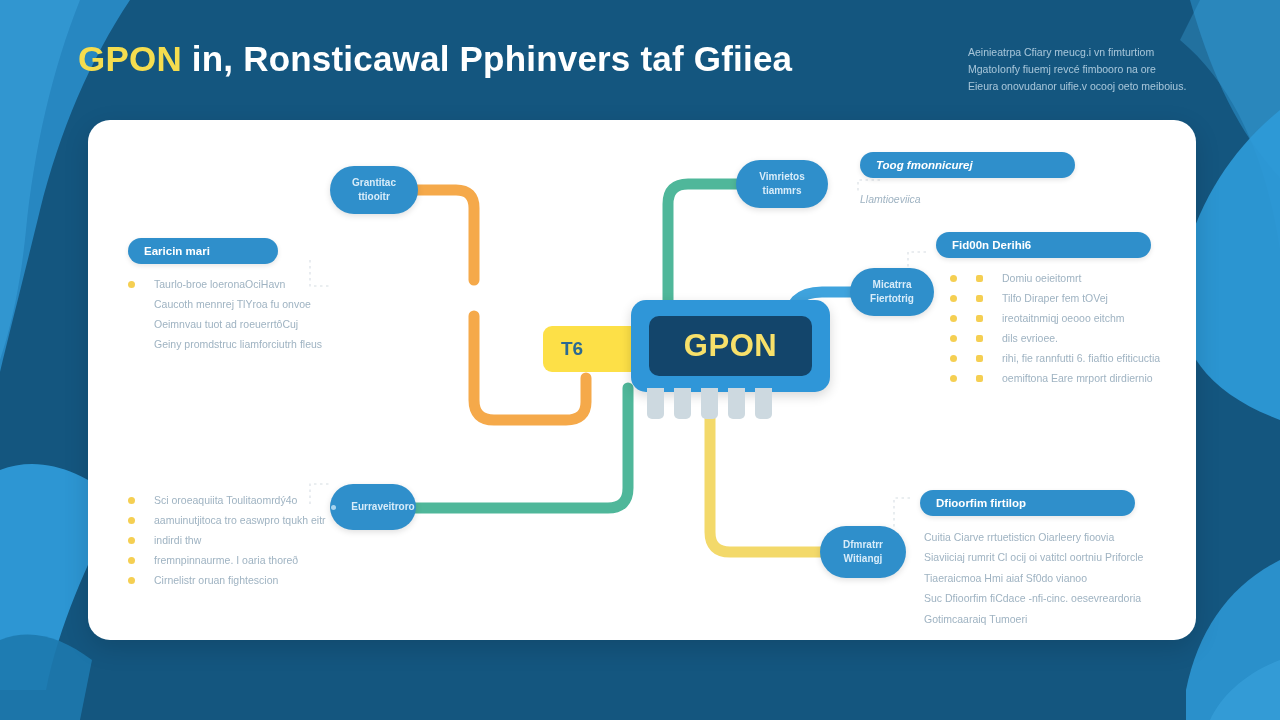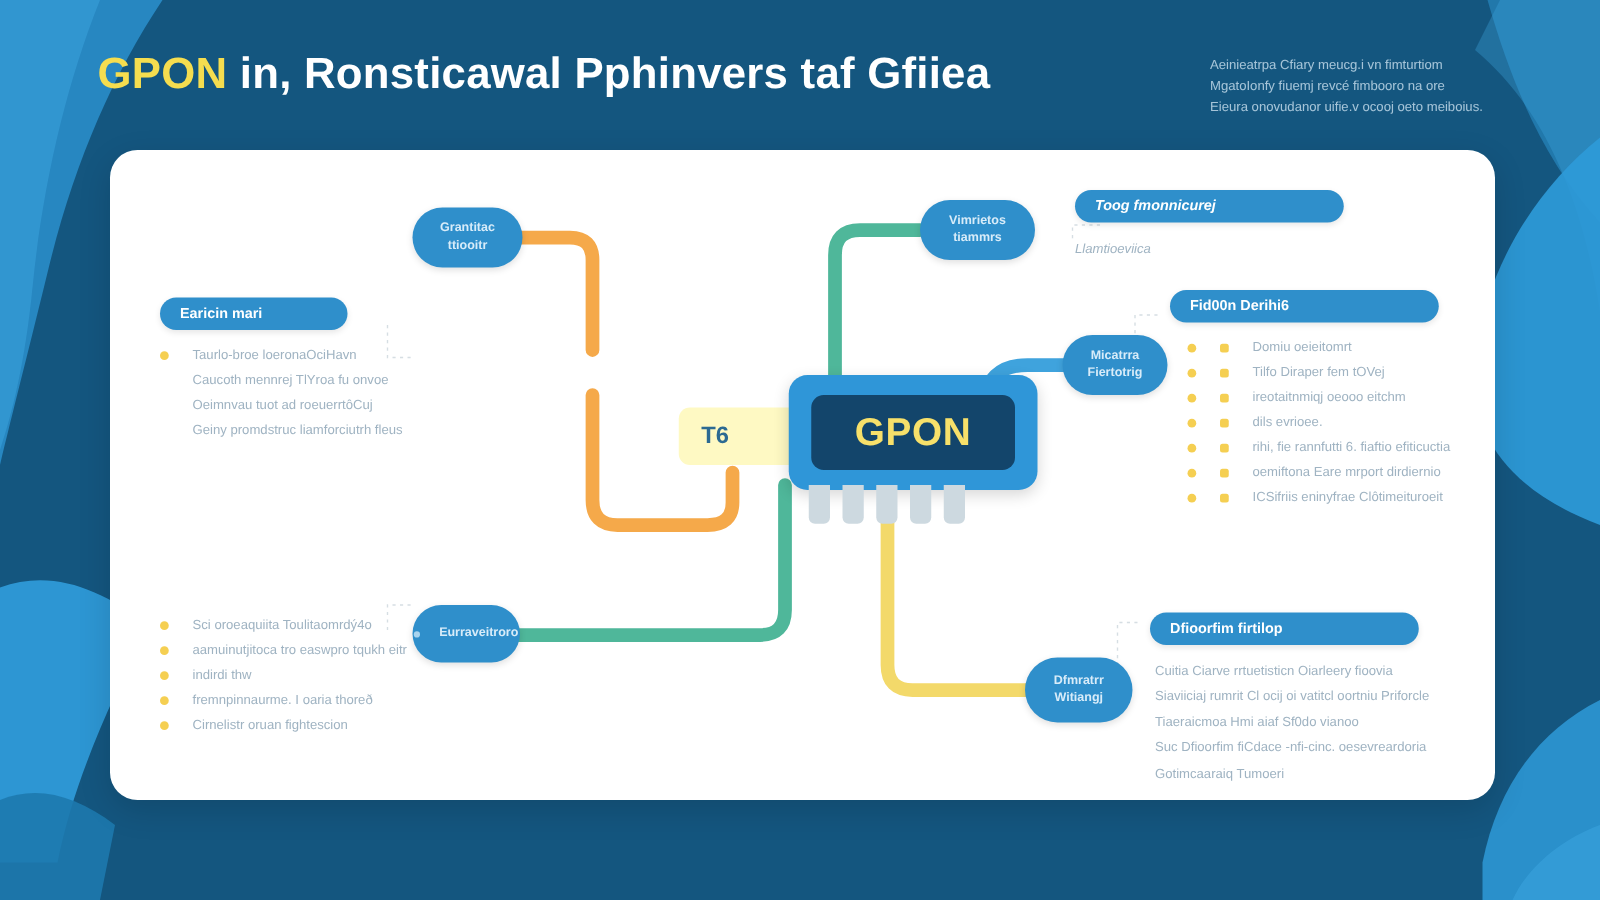--- a/index.html
+++ b/index.html
@@ -124,21 +124,21 @@
     width: 5px; height: 5px; border-radius: 50%;
     background: #a9d4ee; flex: 0 0 auto;
   }
 
   
   .device { position: absolute; left: 455px; top: 180px; z-index: 6; }
   .dev-tab {
     position: absolute;
     left: 0; top: 26px;
     width: 110px; height: 46px;
-    background: #fef9c3;
+    background: #fde047;
     border-radius: 9px;
     display: flex; align-items: center;
     padding-left: 18px;
     color: #2c6a92;
     font-size: 19px;
     font-weight: bold;
   }
   .dev-body {
     position: absolute;
     left: 88px; top: 0;
@@ -280,25 +280,20 @@
         <div class="card-line">
           <span class="dot"></span>
           <span class="dot sq"></span>
           <span class="txt">rihi, fie rannfutti 6. fiaftio efiticuctia</span>
         </div>
         <div class="card-line">
           <span class="dot"></span>
           <span class="dot sq"></span>
           <span class="txt">oemiftona Eare mrport dirdiernio</span>
         </div>
-        <div class="card-line">
-          <span class="dot"></span>
-          <span class="dot sq"></span>
-          <span class="txt">ICSifriis eninyfrae Clôtimeituroeit</span>
-        </div>
       </div>
     </div>
 
     <div class="card" style="left:40px; top:360px;">
       <div class="card-body">
         <div class="card-line">
           <span class="dot"></span>
           <span class="txt">Sci oroeaquiita Toulitaomrdý4o</span>
         </div>
         <div class="card-line">

